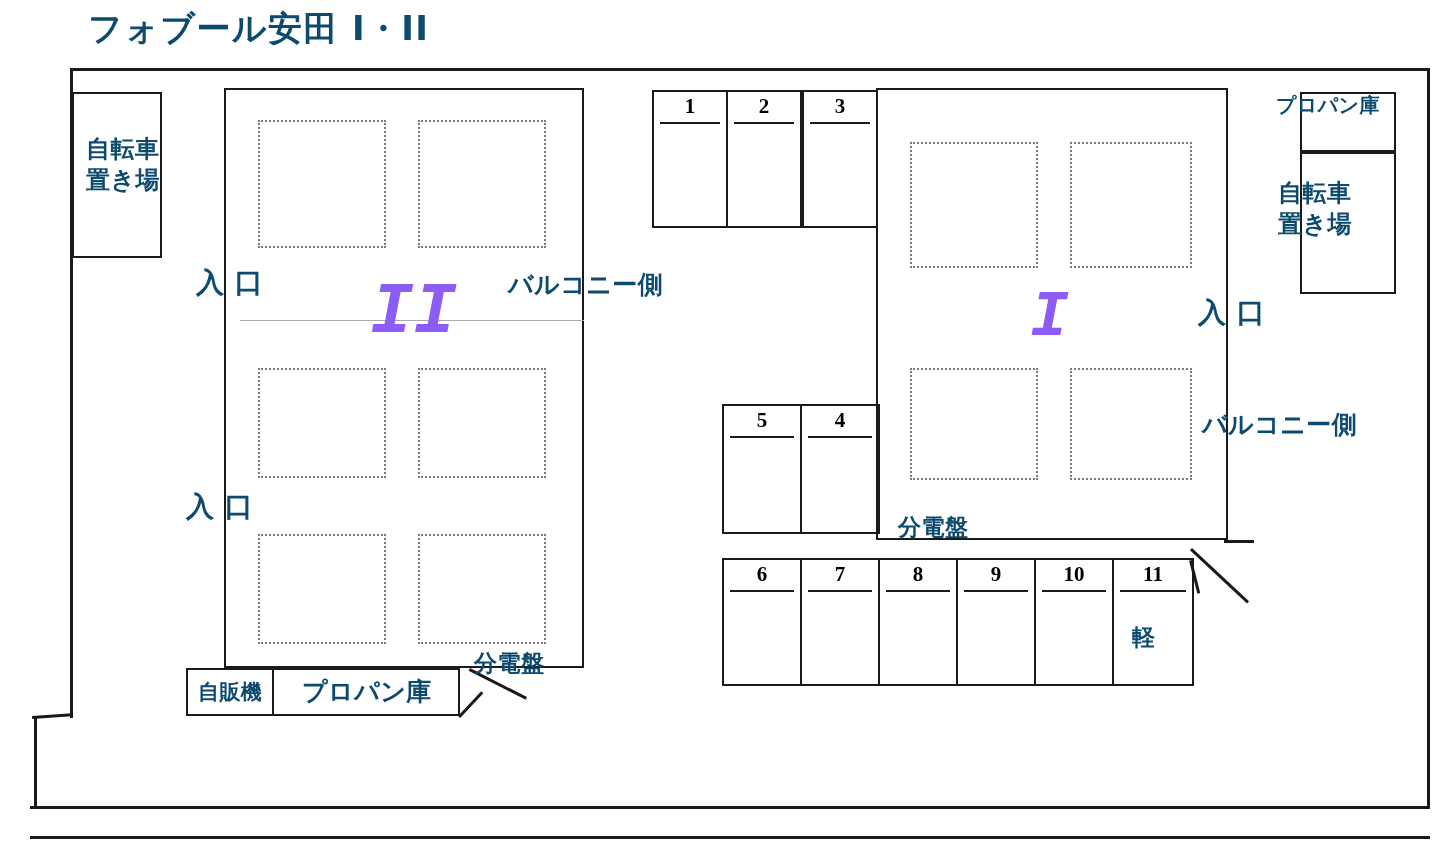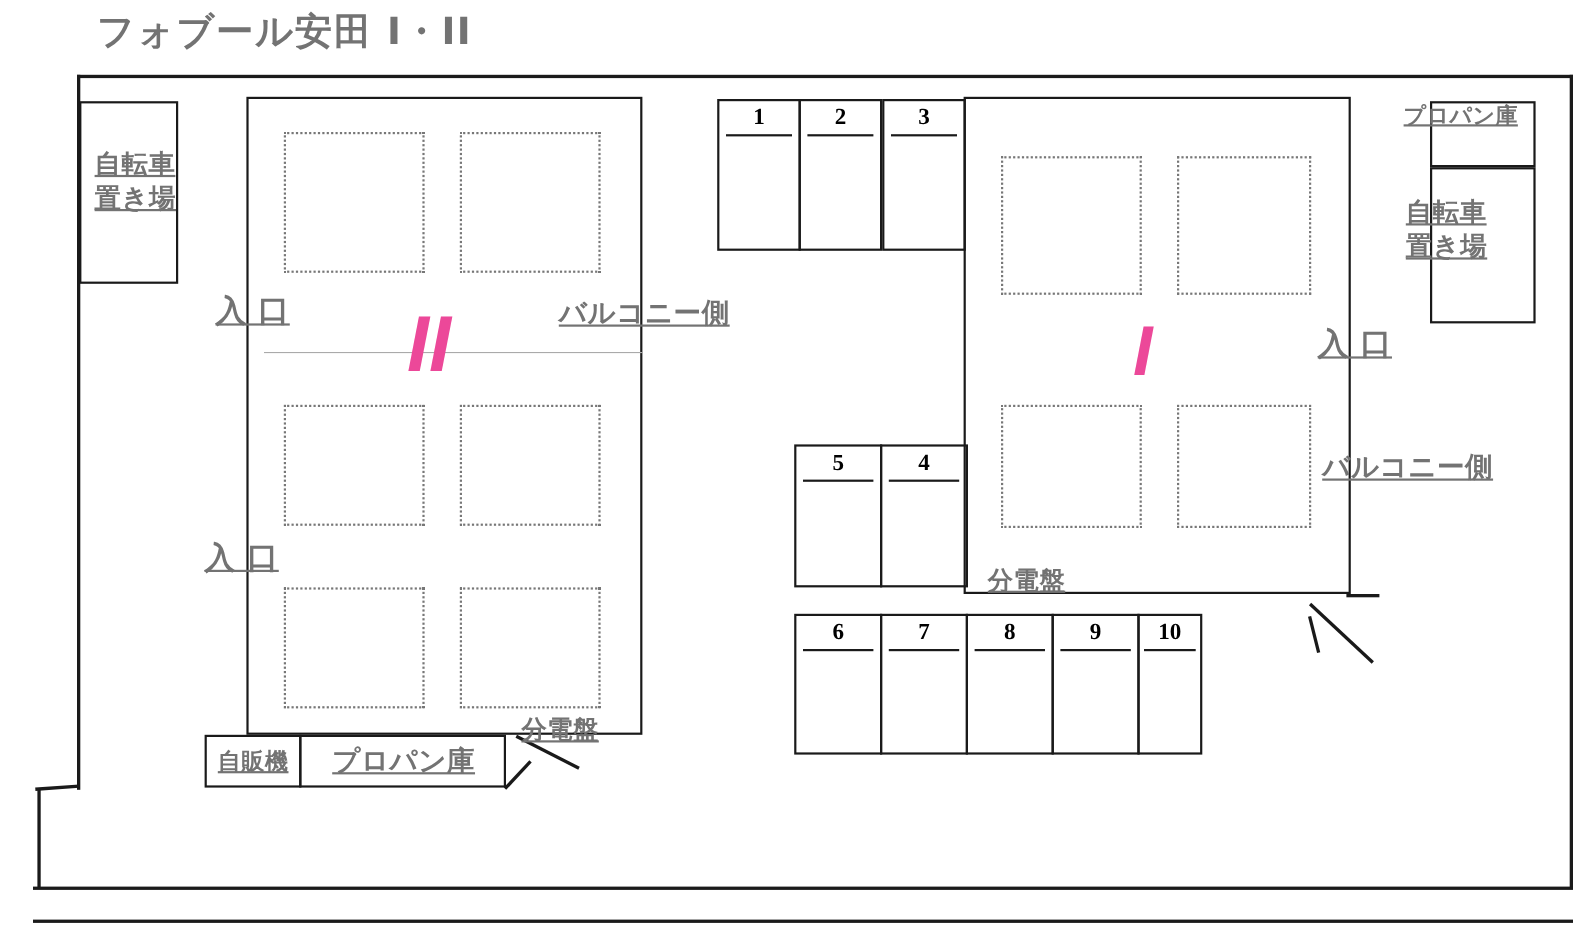--- a/index.html
+++ b/index.html
@@ -12,21 +12,21 @@
     width: 1440px;
     height: 845px;
     background: #ffffff;
     font-family: "Liberation Sans", sans-serif;
     color: #000000;
     overflow: hidden;
   }
   .abs { position: absolute; }
   .lbl {
     font-weight: bold;
-    color: #737373;
+    color: #0c4a6e;
     white-space: nowrap;
     letter-spacing: 0.02em;
   }
   
   #title {
     left: 88px;
     top: 6px;
     font-size: 34px;
     font-weight: bold;
     letter-spacing: 0.04em;
@@ -63,29 +63,28 @@
   }
   .pnum-under {
     position: absolute;
     left: 8%;
     width: 84%;
     top: 30px;
     height: 2px;
     background: #1a1a1a;
   }
   .roman {
-    font-family: Liberation Sans, sans-serif;
+    font-family: Liberation Mono, monospace;
     font-style: italic;
     font-weight: bold;
-    color: #ec4899;
+    color: #8b5cf6;
   }
   .jp {
     font-family: "DejaVu Sans", sans-serif;
     font-weight: bold;
-    text-decoration: underline;
   }
 </style>
 </head>
 <body>
 
 <div id="page">
 
   <div class="abs lbl" id="title">フォブール安田 I・II</div>
 
   <div class="abs line" style="left:70px; top:68px; width:1360px; height:3px;"></div>
@@ -177,23 +176,28 @@
       <div class="pnum-under"></div>
     </div>
     <div class="abs pcell" style="left:156px; top:0px; width:80px; height:128px;">
       <div class="pnum">8</div>
       <div class="pnum-under"></div>
     </div>
     <div class="abs pcell" style="left:234px; top:0px; width:80px; height:128px;">
       <div class="pnum">9</div>
       <div class="pnum-under"></div>
     </div>
-    <div class="abs pcell" style="left:312px; top:0px; width:59px; height:128px;">
+    <div class="abs pcell" style="left:312px; top:0px; width:80px; height:128px;">
       <div class="pnum">10</div>
       <div class="pnum-under"></div>
+    </div>
+    <div class="abs pcell" style="left:390px; top:0px; width:82px; height:128px;">
+      <div class="pnum">11</div>
+      <div class="pnum-under"></div>
+      <div class="abs lbl jp" style="left:18px; top:62px; font-size:23px;">軽</div>
     </div>
   </div>
 
   <div class="abs line" style="left:1192px; top:560px; width:34px; height:3px; transform: rotate(76deg);"></div>
 
   <div class="abs box" style="left:186px; top:668px; width:88px; height:48px;"></div>
   <div class="abs lbl jp" style="left:198px; top:678px; font-size:21px;">自販機</div>
 
   <div class="abs box" style="left:272px; top:668px; width:188px; height:48px;"></div>
   <div class="abs lbl jp" style="left:302px; top:675px; font-size:25px;">プロパン庫</div>

